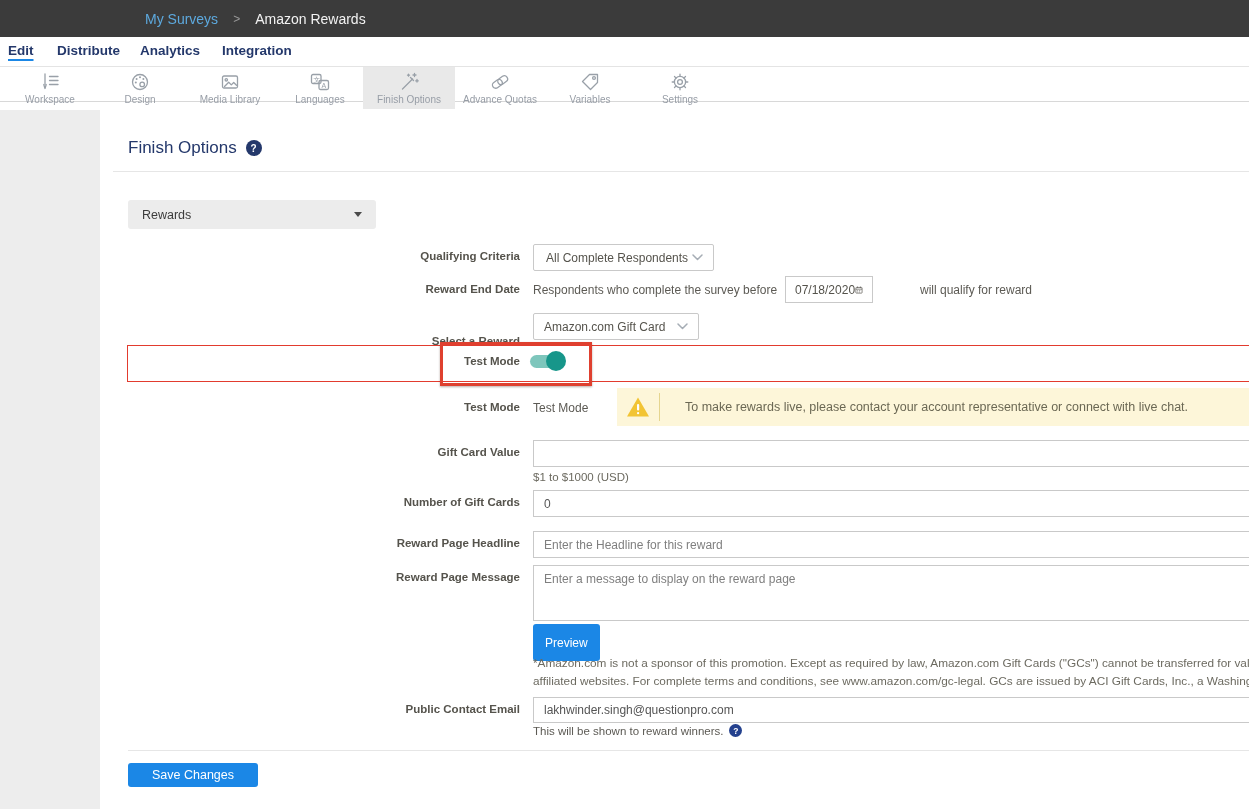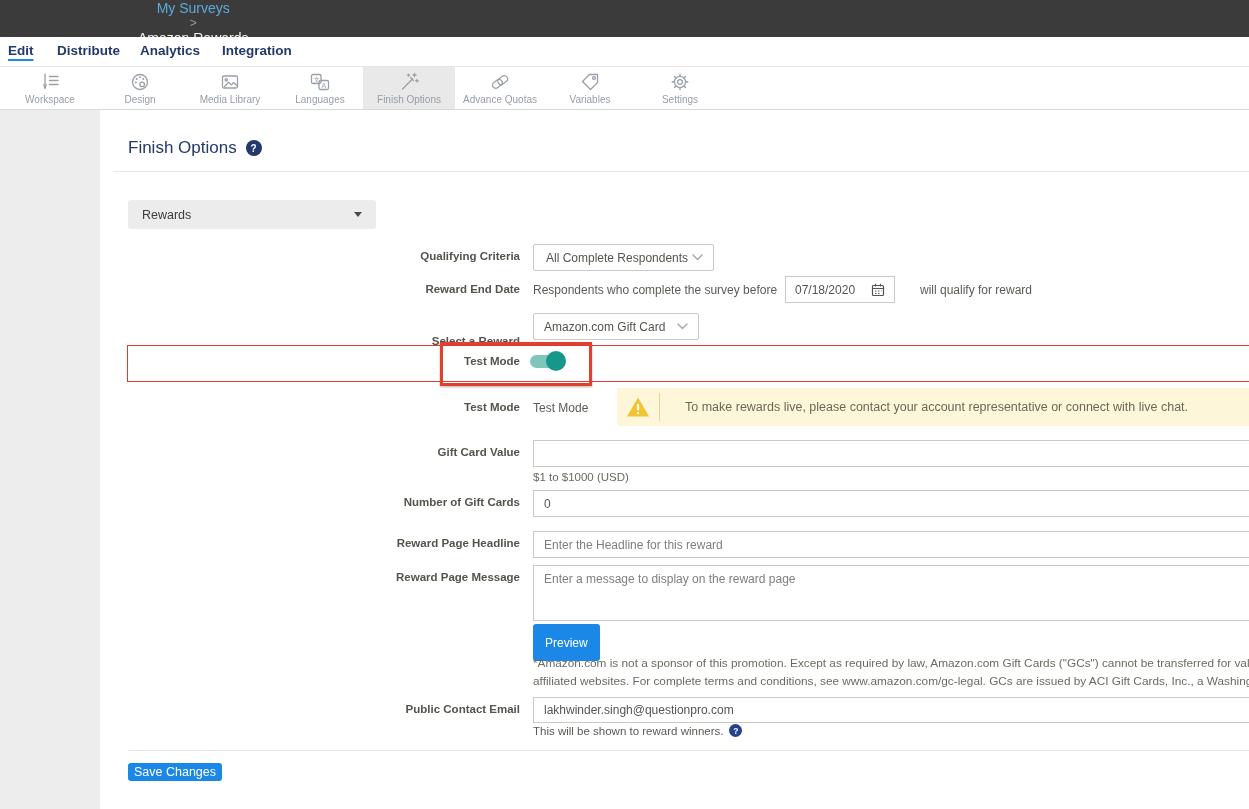--- a/index.html
+++ b/index.html
@@ -7,32 +7,32 @@
   body { font-family:"Liberation Sans", sans-serif; }
   .canvas { position:relative; width:1249px; height:809px; background:#fff; overflow:hidden; }
   .abs { position:absolute; }
 
   
   .topbar { left:0; top:0; width:1249px; height:37px; background:#3b3b3b; }
   .brand { left:0; top:0; width:121px; height:37px; background:#1b87e6; display:flex; align-items:center; padding:0 10px 0 12px; cursor:pointer; }
   .brand .logo { width:20px; height:20px; margin-right:9px; }
   .brand .plabel { color:#fff; font-size:15px; letter-spacing:.2px; }
   .brand .caret { width:0; height:0; border-left:4px solid transparent; border-right:4px solid transparent; border-top:5px solid #fff; margin-left:8px; margin-top:2px; }
-  .crumbs { left:138px; top:0; height:37px; display:flex; align-items:center;flex-direction:column; }
+  .crumbs { left:145px; top:0; height:37px; display:flex; align-items:center; }
   .crumb-parent { color:#5da9de; font-size:14px; cursor:pointer; }
   .crumb-sep { color:#9a9a9a; font-size:12px; margin:0 15px; }
   .crumb-current { color:#f2f2f2; font-size:14px; }
 
   
   .navtabs { left:0; top:37px; width:1249px; height:29px; background:#fff; }
   .navtab { position:absolute; top:0; height:29px; line-height:27px; font-size:13.5px; font-weight:700; color:#24386b; cursor:pointer; }
   .navtab.active { text-decoration:underline; text-decoration-color:#1b87e6; text-decoration-thickness:2px; text-underline-offset:4px; }
 
   
-  .toolbar { left:0; top:66px; width:1249px; height:44px; background:#fff; border-top:1px solid #e4e4e4; border-bottom:1px solid #d8d8d8; }
+  .toolbar { left:0; top:66px; width:1249px; height:36px; background:#fff; border-top:1px solid #e4e4e4; border-bottom:1px solid #d8d8d8; }
   .tool { position:absolute; top:0; width:90px; height:42px; display:flex; flex-direction:column; align-items:center; justify-content:center; cursor:pointer; }
   .tool.active { background:#e9e9e9; width:92px; }
   .tool .ticon { height:22px; display:flex; align-items:center; }
   .tool .tlabel { font-size:10px; color:#979da6; margin-top:1px; white-space:nowrap; }
   .ticon svg { stroke:#99a0a8; fill:none; stroke-width:1.3; stroke-linecap:round; stroke-linejoin:round; }
   .ticon svg .fil { fill:#99a0a8; stroke:none; }
 
   
   .rail { left:0; top:110px; width:100px; height:699px; background:#ededed; }
 
@@ -45,21 +45,21 @@
   .catselect .cstext { font-size:12.5px; color:#3c3c3c; }
   .catselect .cscaret { margin-left:auto; width:0; height:0; border-left:4.5px solid transparent; border-right:4.5px solid transparent; border-top:5px solid #4a4a4a; }
 
   .flabel { position:absolute; left:100px; width:420px; text-align:right; font-size:11.5px; font-weight:700; color:#55534c; }
   .ftext  { position:absolute; font-size:12px; color:#5c5a54; }
 
   .selbox { position:absolute; left:533px; height:27px; border:1px solid #c9c9c9; border-radius:2px; background:#fff; display:flex; align-items:center; padding:0 10px; cursor:pointer; }
   .selbox .seltext { font-size:12px; color:#55534c; }
   .selbox svg { margin-left:auto; stroke:#a6adb5; fill:none; stroke-width:1.5; stroke-linecap:round; stroke-linejoin:round; }
 
-  .datebox { left:785px; top:276px; width:110px; height:27px; border:1px solid #c9c9c9; background:#fff; display:flex; align-items:center; padding:0 9px; cursor:pointer; }
+  .datebox { left:785px; top:276px; width:88px; height:27px; border:1px solid #c9c9c9; background:#fff; display:flex; align-items:center; padding:0 9px; cursor:pointer; }
   .datebox .dtext { font-size:12px; color:#55534c; }
   .datebox svg { margin-left:auto; stroke:#55534c; fill:none; stroke-width:1.2; }
 
   .red-band { left:127px; top:345px; width:1500px; height:37px; border:1px solid #e23b2e; }
   .red-box  { left:440px; top:342px; width:152px; height:44px; border:3px solid #df402f; box-shadow:0 1px 2px rgba(60,20,10,.35); }
 
   .toggle { left:530px; top:351px; width:37px; height:20px; cursor:pointer; }
   .toggle .track { position:absolute; left:0; top:4px; width:33px; height:13px; border-radius:7px; background:#7ec6bc; }
   .toggle .knob  { position:absolute; left:16px; top:0; width:20px; height:20px; border-radius:50%; background:#17968a; }
 
@@ -68,21 +68,21 @@
   .warnbox .wline { width:1px; height:28px; background:#e5d58f; }
   .warnbox .wtext { font-size:12.5px; color:#6b6854; margin-left:25px; white-space:nowrap; }
 
   .tinput { position:absolute; left:533px; width:1100px; height:27px; border:1px solid #c9c9c9; background:#fff; font-family:"Liberation Sans", sans-serif; font-size:12px; color:#555; padding:0 10px; outline:none; }
   .tinput::placeholder, .tarea::placeholder { color:#7f7f7f; opacity:1; }
   .tarea { position:absolute; left:533px; width:1100px; height:56px; border:1px solid #c9c9c9; background:#fff; font-family:"Liberation Sans", sans-serif; font-size:12px; color:#555; padding:6px 10px; resize:none; outline:none; }
   .fhelper { position:absolute; left:533px; font-size:11.5px; color:#6b695f; }
 
   .btn { position:absolute; background:#1b87e6; color:#fff; border:none; border-radius:3px; font-family:"Liberation Sans", sans-serif; cursor:pointer; }
   .btn-preview { left:533px; top:624px; height:37px; padding:0 12px; font-size:12px; }
-  .btn-save { left:128px; top:763px; height:18px; padding:0 6px; font-size:12.5px; }
+  .btn-save { left:128px; top:763px; height:24px; padding:0 24px; font-size:12.5px; }
 
   .disc { position:absolute; left:533px; font-size:11.8px; color:#6c6a60; white-space:nowrap; }
   .helper-row { left:533px; top:724px; display:flex; align-items:center; gap:6px; }
   .helper-row .htext { font-size:11.5px; color:#5c5a54; }
   .helpdot.small { width:13px; height:13px; font-size:8.5px; background:#24418e; }
 </style>
 </head>
 <body>
 
 <div class="canvas">

